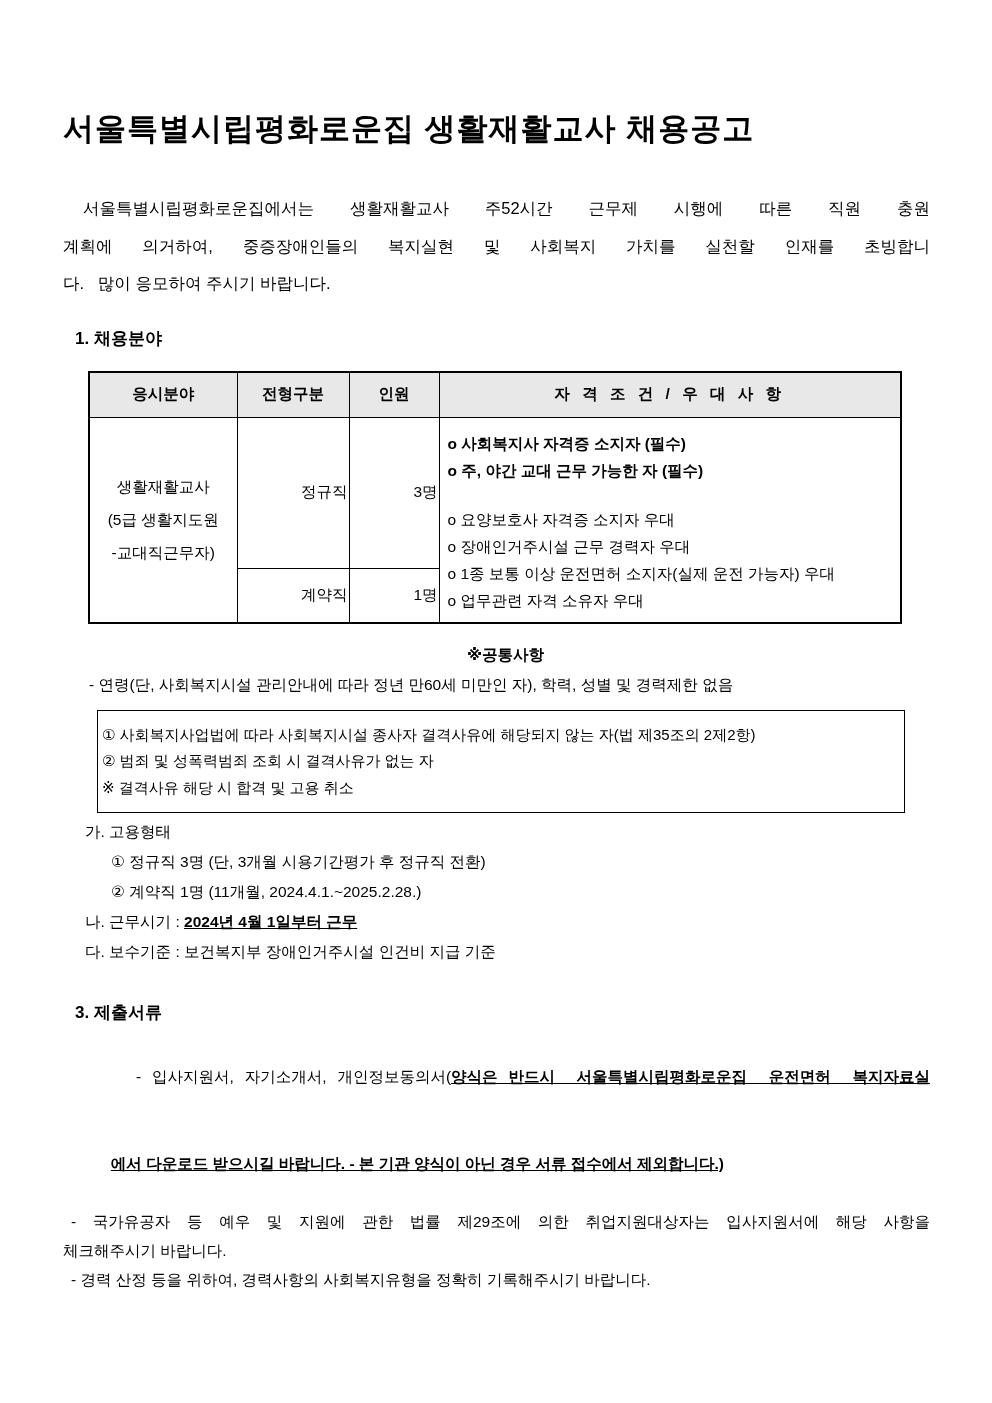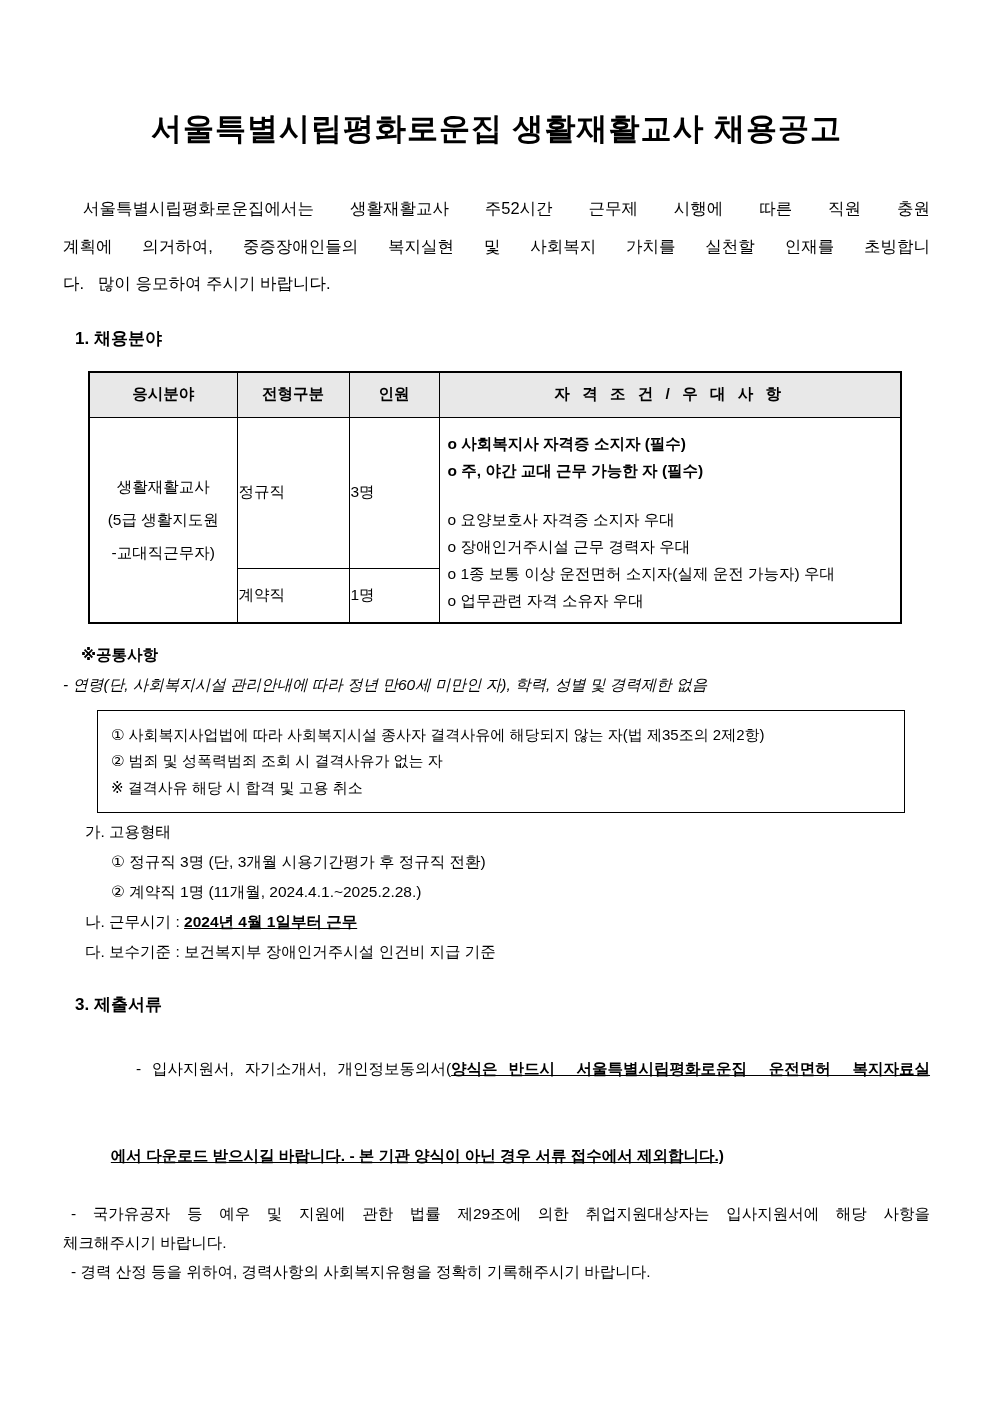--- a/index.html
+++ b/index.html
@@ -16,21 +16,21 @@
     box-sizing: border-box;
     background: #ffffff;
     padding: 108px 62px 0 63px;
     overflow: hidden;
   }
   
   .doc-title {
     margin: 0;
     font-size: 31px;
     font-weight: 900;
-    text-align: center;
+    text-align: left;
     letter-spacing: 1px;
     line-height: 42px;
   }
   
   .intro { margin-top: 40px; font-size: 16.5px; }
   .intro-line {
     line-height: 37.5px;
     text-align: justify;
     text-align-last: justify;
     word-break: keep-all;
@@ -41,21 +41,21 @@
   
   .sec-heading {
     margin: 0;
     margin-left: 12px;
     font-size: 17px;
     font-weight: bold;
     line-height: 28px;
   }
   .sec1-heading { margin-top: 22px; }
   .sec2-heading { margin-top: 26px; }
-  .sec3-heading { margin-top: 24px; }
+  .sec3-heading { margin-top: 32px; }
   
   table.recruit {
     border-collapse: collapse;
     table-layout: fixed;
     margin: 18px 0 0 25px;
     width: 728px;
     font-size: 15.5px;
     border: 2.5px solid #000;
   }
   table.recruit th, table.recruit td { border: 1px solid #000; }
@@ -66,41 +66,41 @@
     text-align: center;
     vertical-align: middle;
   }
   th.qual-h { letter-spacing: 4px; }
   td.pos-cell {
     text-align: center;
     vertical-align: middle;
     line-height: 33px;
     margin-left: 38px;
   }
-  td.type-cell, td.cnt-cell { text-align: left; vertical-align: middle; margin-top: 44px; }
+  td.type-cell, td.cnt-cell { text-align: right; vertical-align: middle; margin-top: 44px; }
   tr.row-regular  { height: 146px; }
   tr.row-contract { height: 52px; }
   td.qual-cell {
     vertical-align: top;
     padding: 12px 6px 8px 8px;
     line-height: 27px;
   }
   .qual-req { font-weight: bold; }
   .qual-gap { height: 22px; }
   
   .common { margin-top: 16px; font-size: 15.5px; }
-  .common-h { font-weight: bold; margin-left: 18px; line-height: 30px; }
-  .common-item { line-height: 30px; font-style: italic; }
+  .common-h { font-weight: bold; margin-left: 18px; line-height: 30px; text-align: center; }
+  .common-item { margin-left: 26px; line-height: 30px; }
   
   .dq-box {
     box-sizing: border-box;
     margin: 10px 0 0 34px;
     width: 808px;
     border: 1.5px solid #000;
-    padding: 11px 12px 11px 13px;
+    padding: 11px 12px 11px 4px;
     font-size: 15px;
   }
   .dq-line { line-height: 26.5px; }
   
   .s2 { margin-top: 4px; font-size: 15.5px; }
   .s2-line { line-height: 30px; }
   .s2-sub   { margin-left: 22px; }
   .s2-item  { margin-left: 48px; }
   .bold-underline { font-weight: bold; text-decoration: underline; }
   

